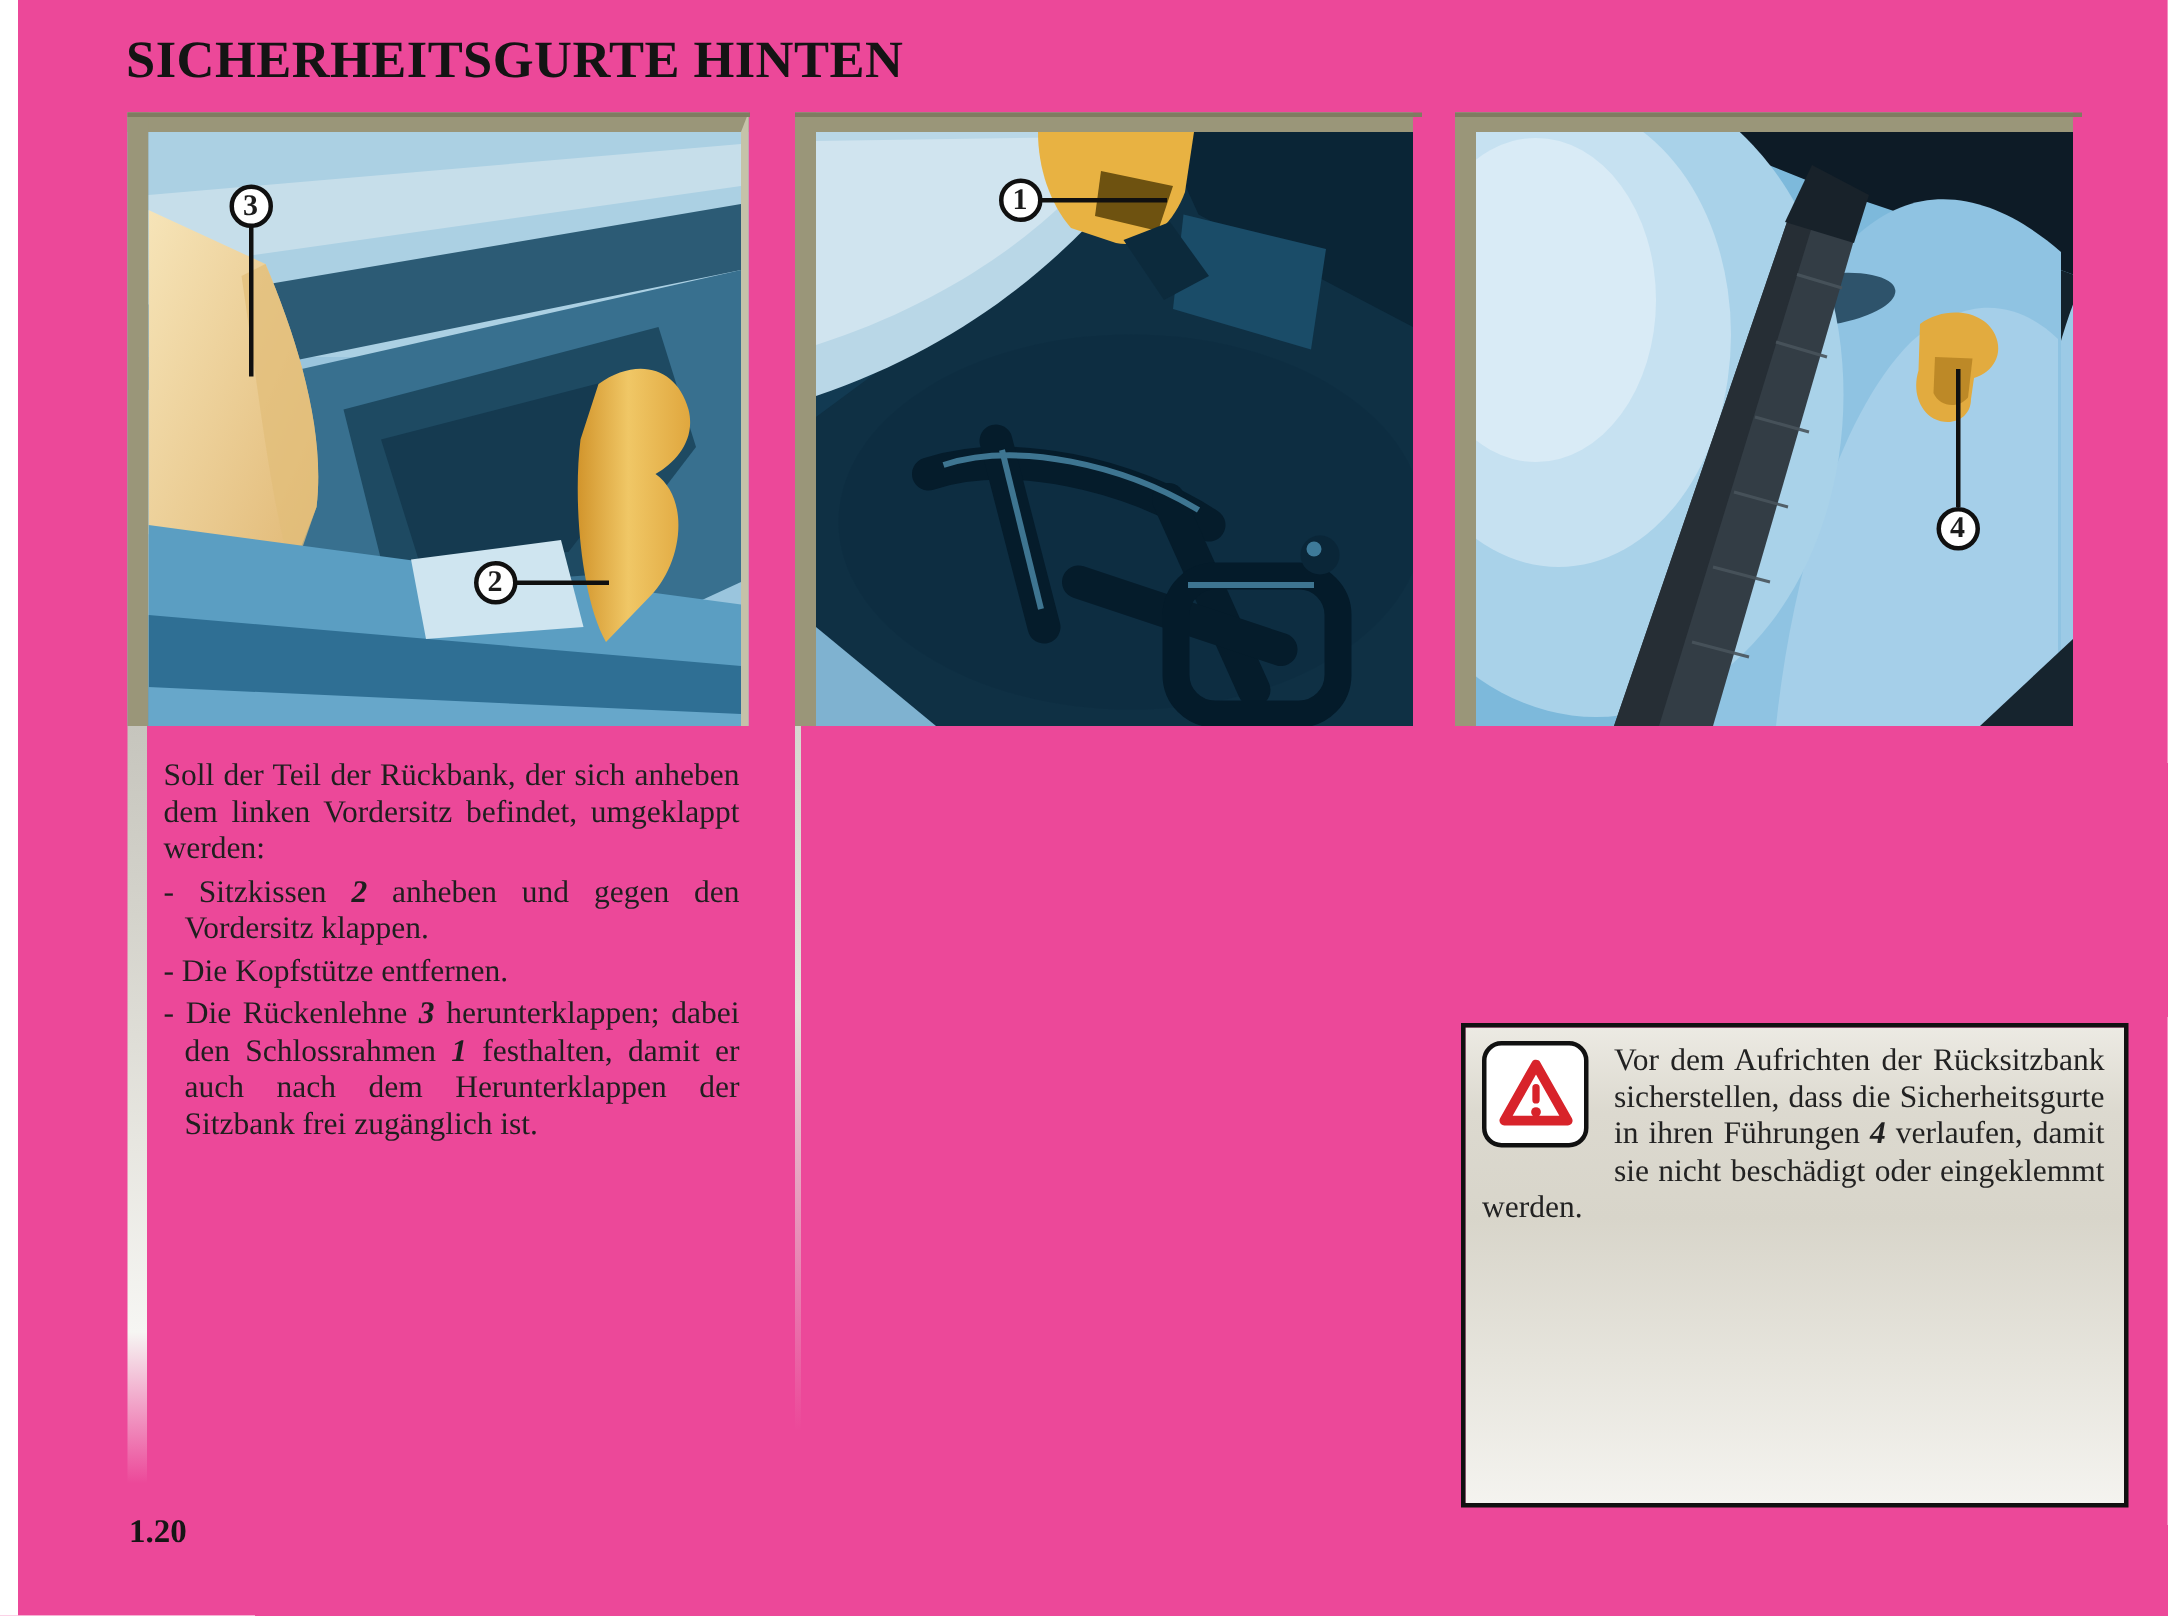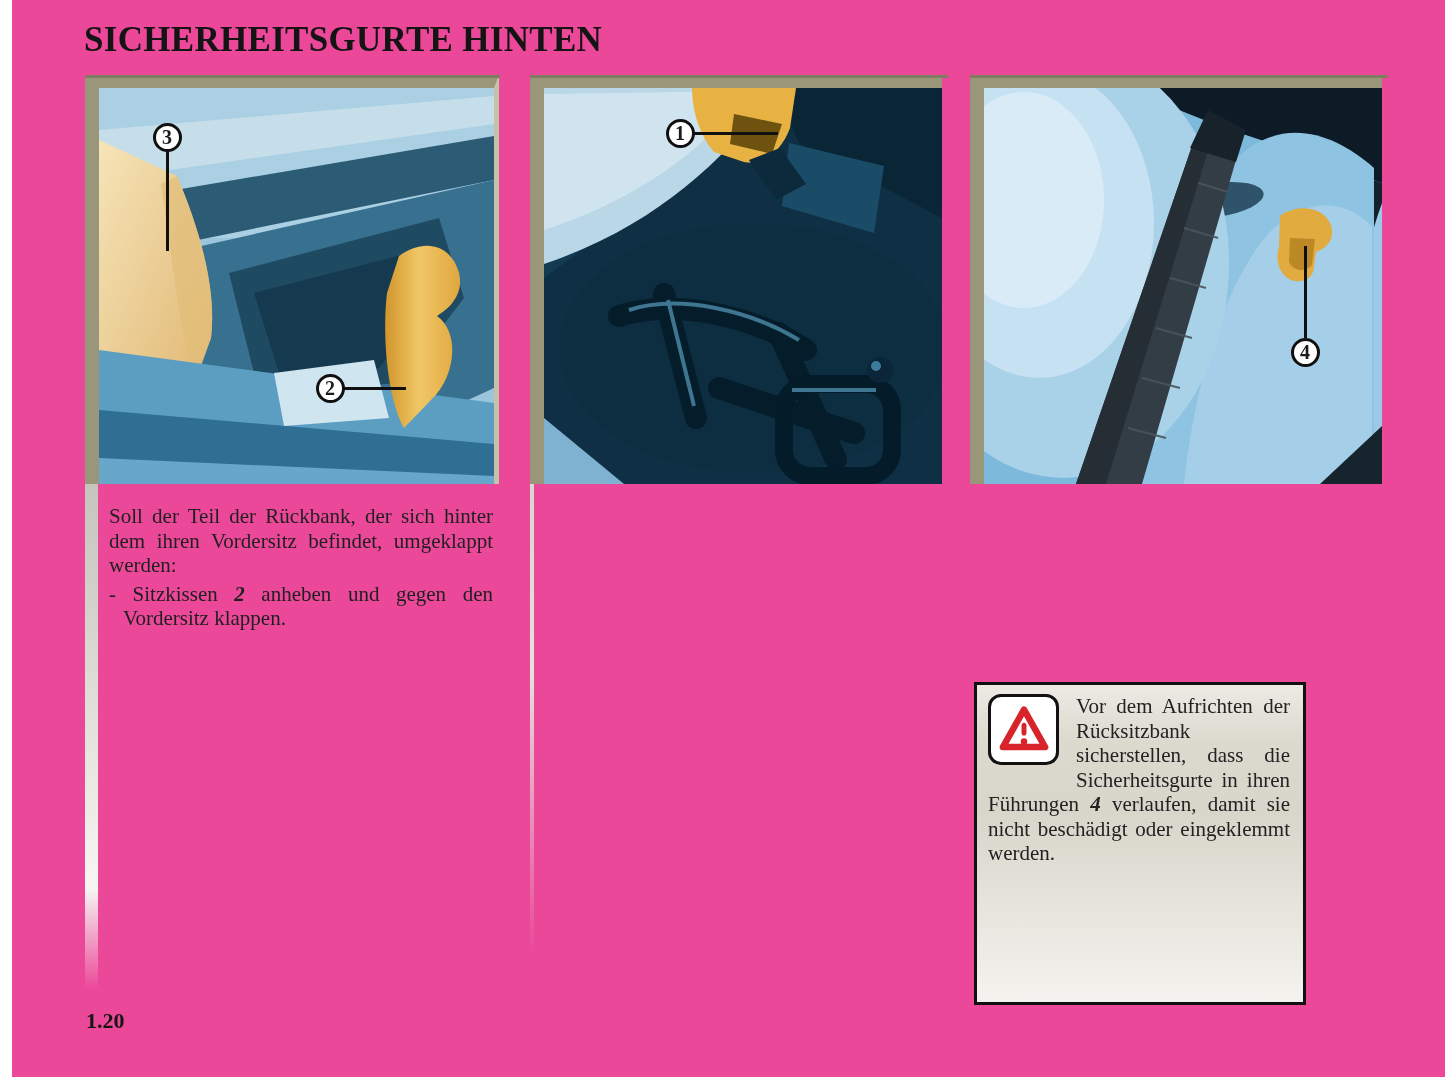--- a/index.html
+++ b/index.html
@@ -31,21 +31,21 @@
      background:linear-gradient(to bottom,#d7d6d0 0%,#e3e2dc 40%,rgba(255,255,255,0) 100%);}
 
   
   .textcol{position:absolute;left:97px;top:504px;width:384px;font-size:21px;line-height:24.5px;
            text-align:justify;color:#1f1f1f;}
   .textcol p{margin:0 0 4px 0;}
   .bullet{margin:0 0 4px 0;padding-left:14px;text-indent:-14px;font-family:Liberation Serif, serif;}
   .num{font-weight:bold;font-style:italic;}
 
   
-  .warnbox{position:absolute;left:962px;top:682px;width:332px;height:323px;box-sizing:border-box;
+  .warnbox{position:absolute;left:962px;top:682px;width:445px;height:323px;box-sizing:border-box;
      border:3px solid #111111;
      background:linear-gradient(to bottom,#eceae3 0%,#dcd9cf 18%,#d8d5ca 40%,#e6e4dc 70%,#f4f3ef 100%);}
   .warn-inner{padding:9px 13px 0 11px;font-size:21px;line-height:24.5px;text-align:justify;color:#222;}
   .warn-icon{float:left;width:65px;height:65px;margin:0 17px 26px 0;background:#ffffff;
      border:3px solid #111111;border-radius:13px;display:flex;align-items:center;justify-content:center;}
 
   .pagenum{position:absolute;left:74px;top:1008px;font-size:22px;font-weight:bold;color:#161616;}
 </style>
 </head>
 <body>
@@ -160,22 +160,24 @@
       <span>1</span>
     </div>
   <div class="callout" style="left:1278.5px;top:337.5px;">
       <span>4</span>
     </div>
 
   <div class="gutter-left"></div>
   <div class="gutter-mid"></div>
 
   <div class="textcol">
-    <p>Soll der Teil der Rückbank, der sich hinter dem ihren Vordersitz befindet, umgeklappt werden:</p>
+    <p>Soll der Teil der Rückbank, der sich anheben dem linken Vordersitz befindet, umgeklappt werden:</p>
     <div class="bullet"><span>- Sitzkissen </span><span class="num">2</span><span> anheben und gegen den Vordersitz klappen.</span></div>
+    <div class="bullet"><span>- Die Kopfstütze entfernen.</span></div>
+    <div class="bullet"><span>- Die Rückenlehne </span><span class="num">3</span><span> herunterklap­pen; dabei den Schlossrahmen </span><span class="num">1</span><span> festhalten, damit er auch nach dem Herunterklappen der Sitzbank frei zugänglich ist.</span></div>
   </div>
 
   <div class="warnbox">
     <div class="warn-inner">
       <span class="warn-icon">
         <svg width="52" height="52" viewBox="0 0 64 64">
           <path d="M32,7 L58,53 L6,53 Z" fill="none" stroke="#d8232a" stroke-width="8" stroke-linejoin="round"></path>
           <rect x="29" y="23" width="6" height="16" rx="3" fill="#d8232a"></rect>
           <circle cx="32" cy="46" r="4" fill="#d8232a"></circle>
         </svg>

